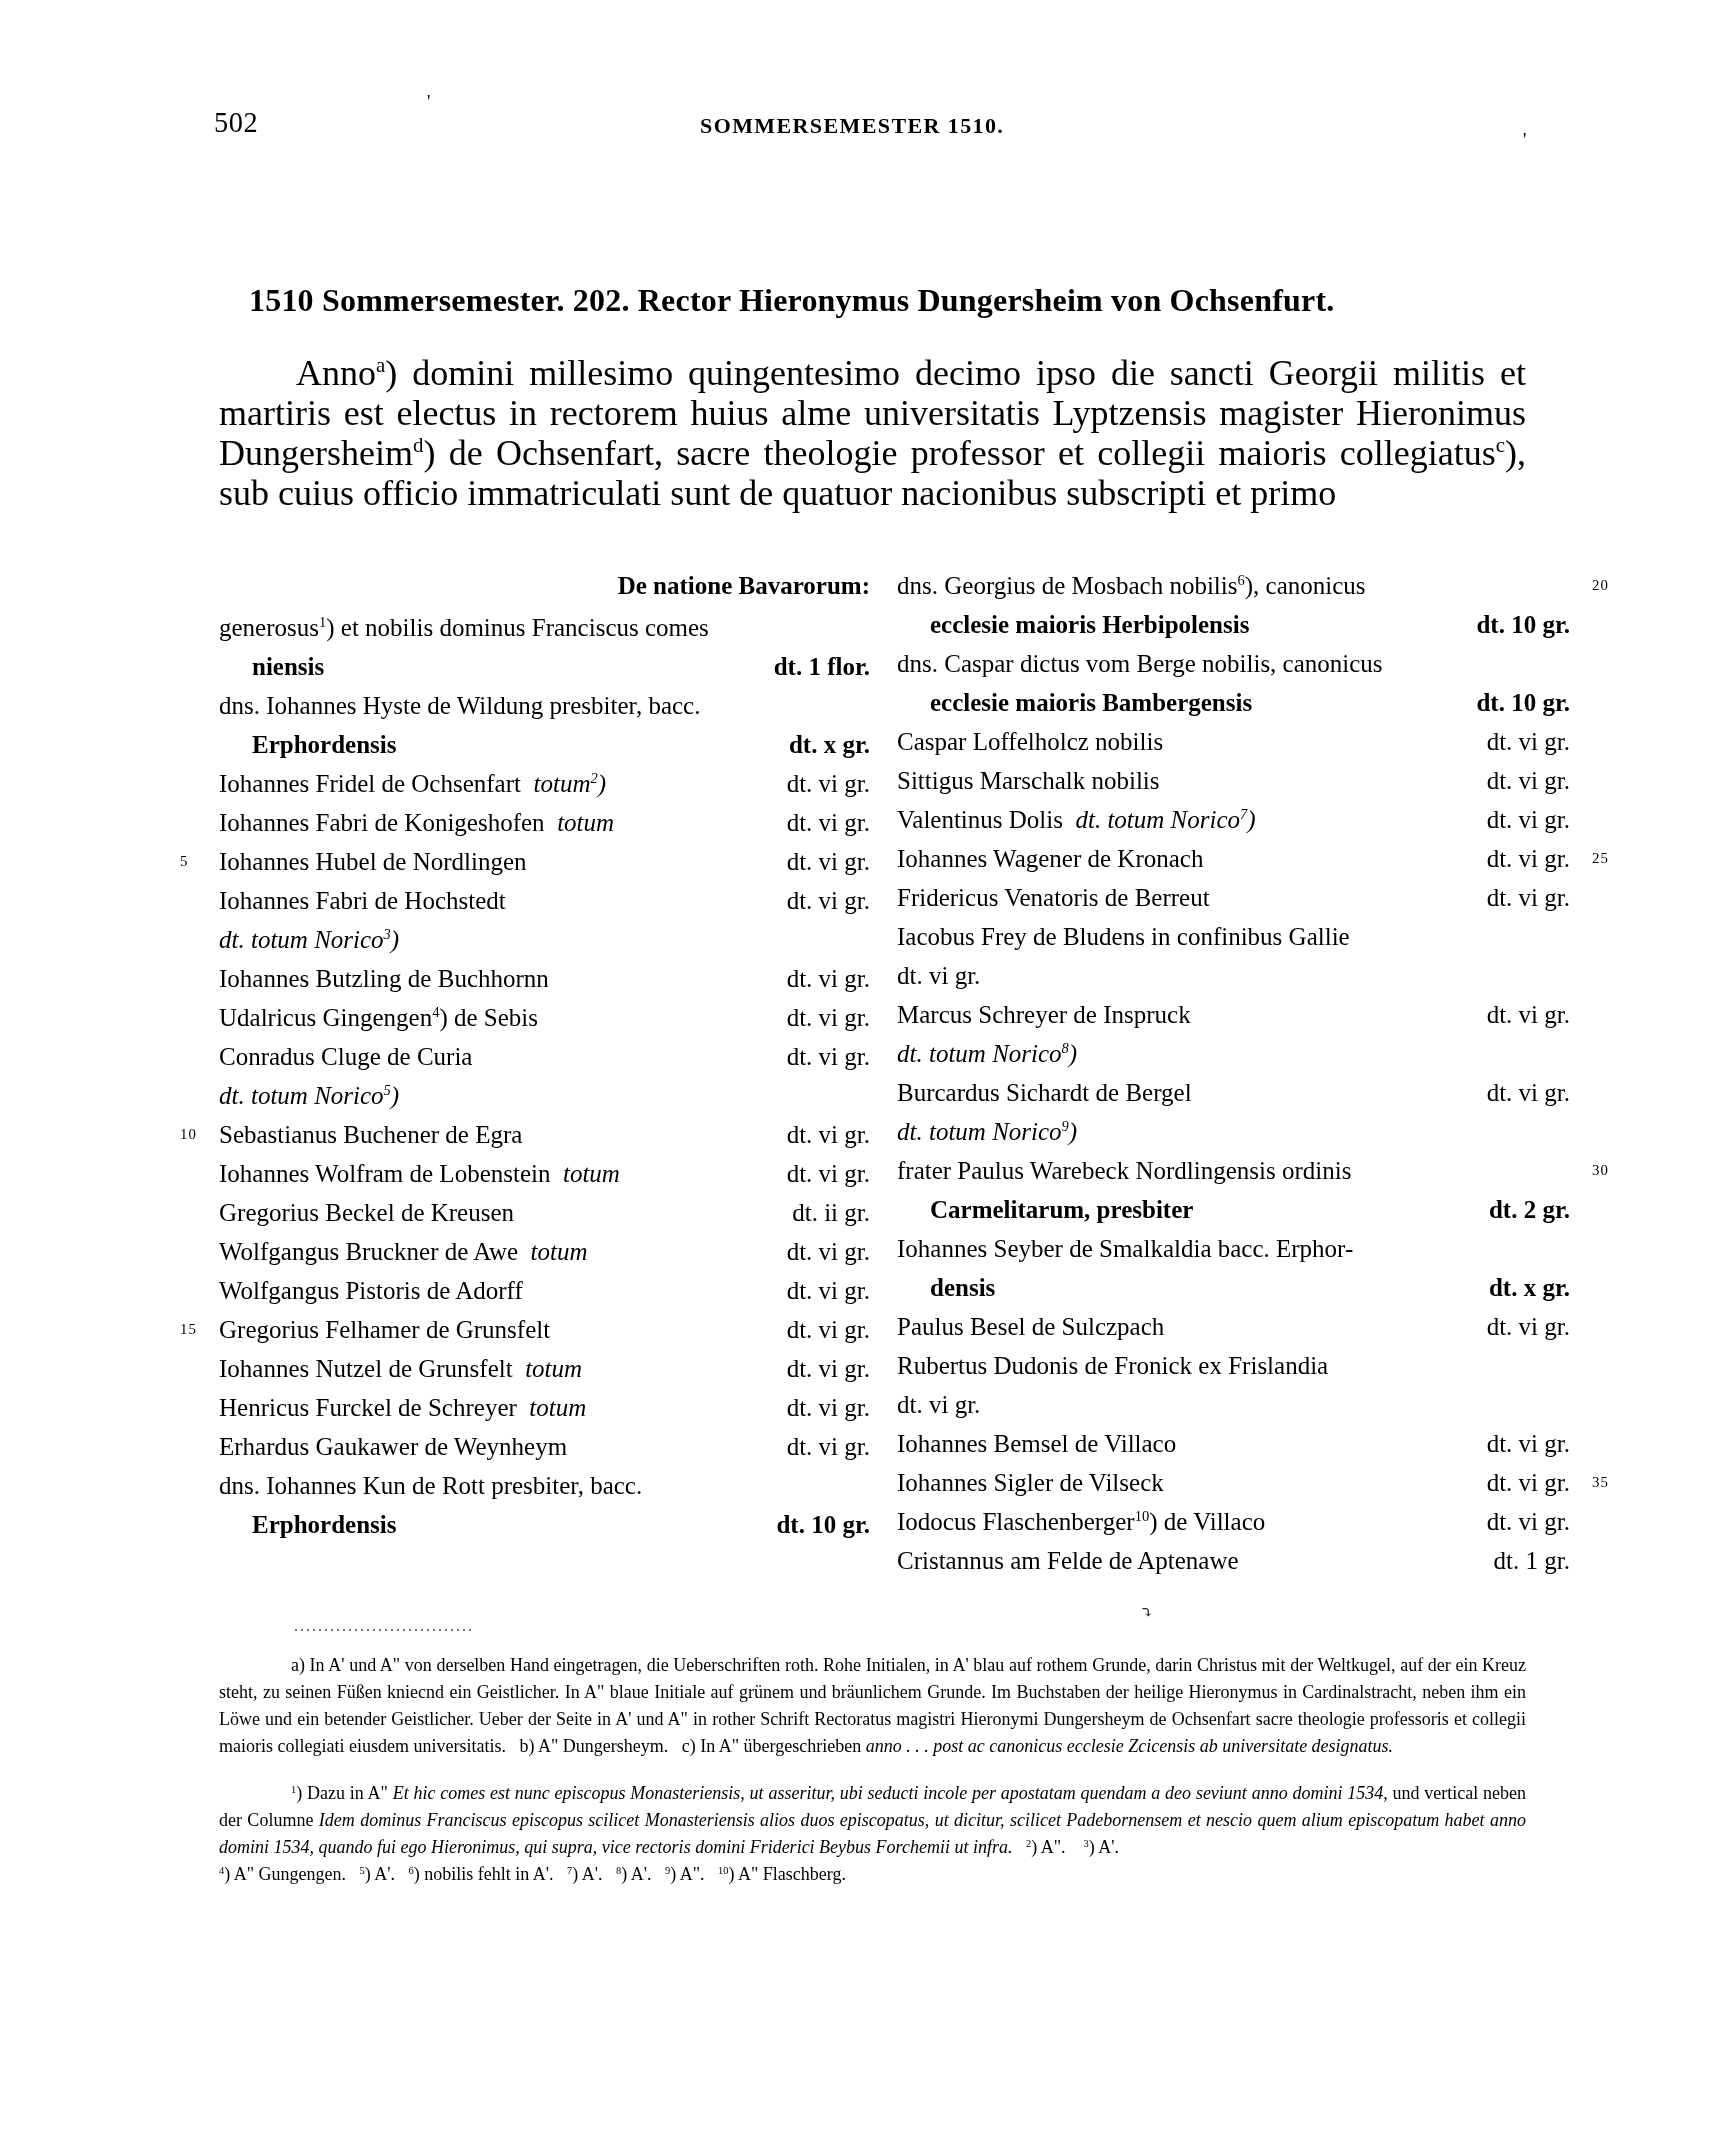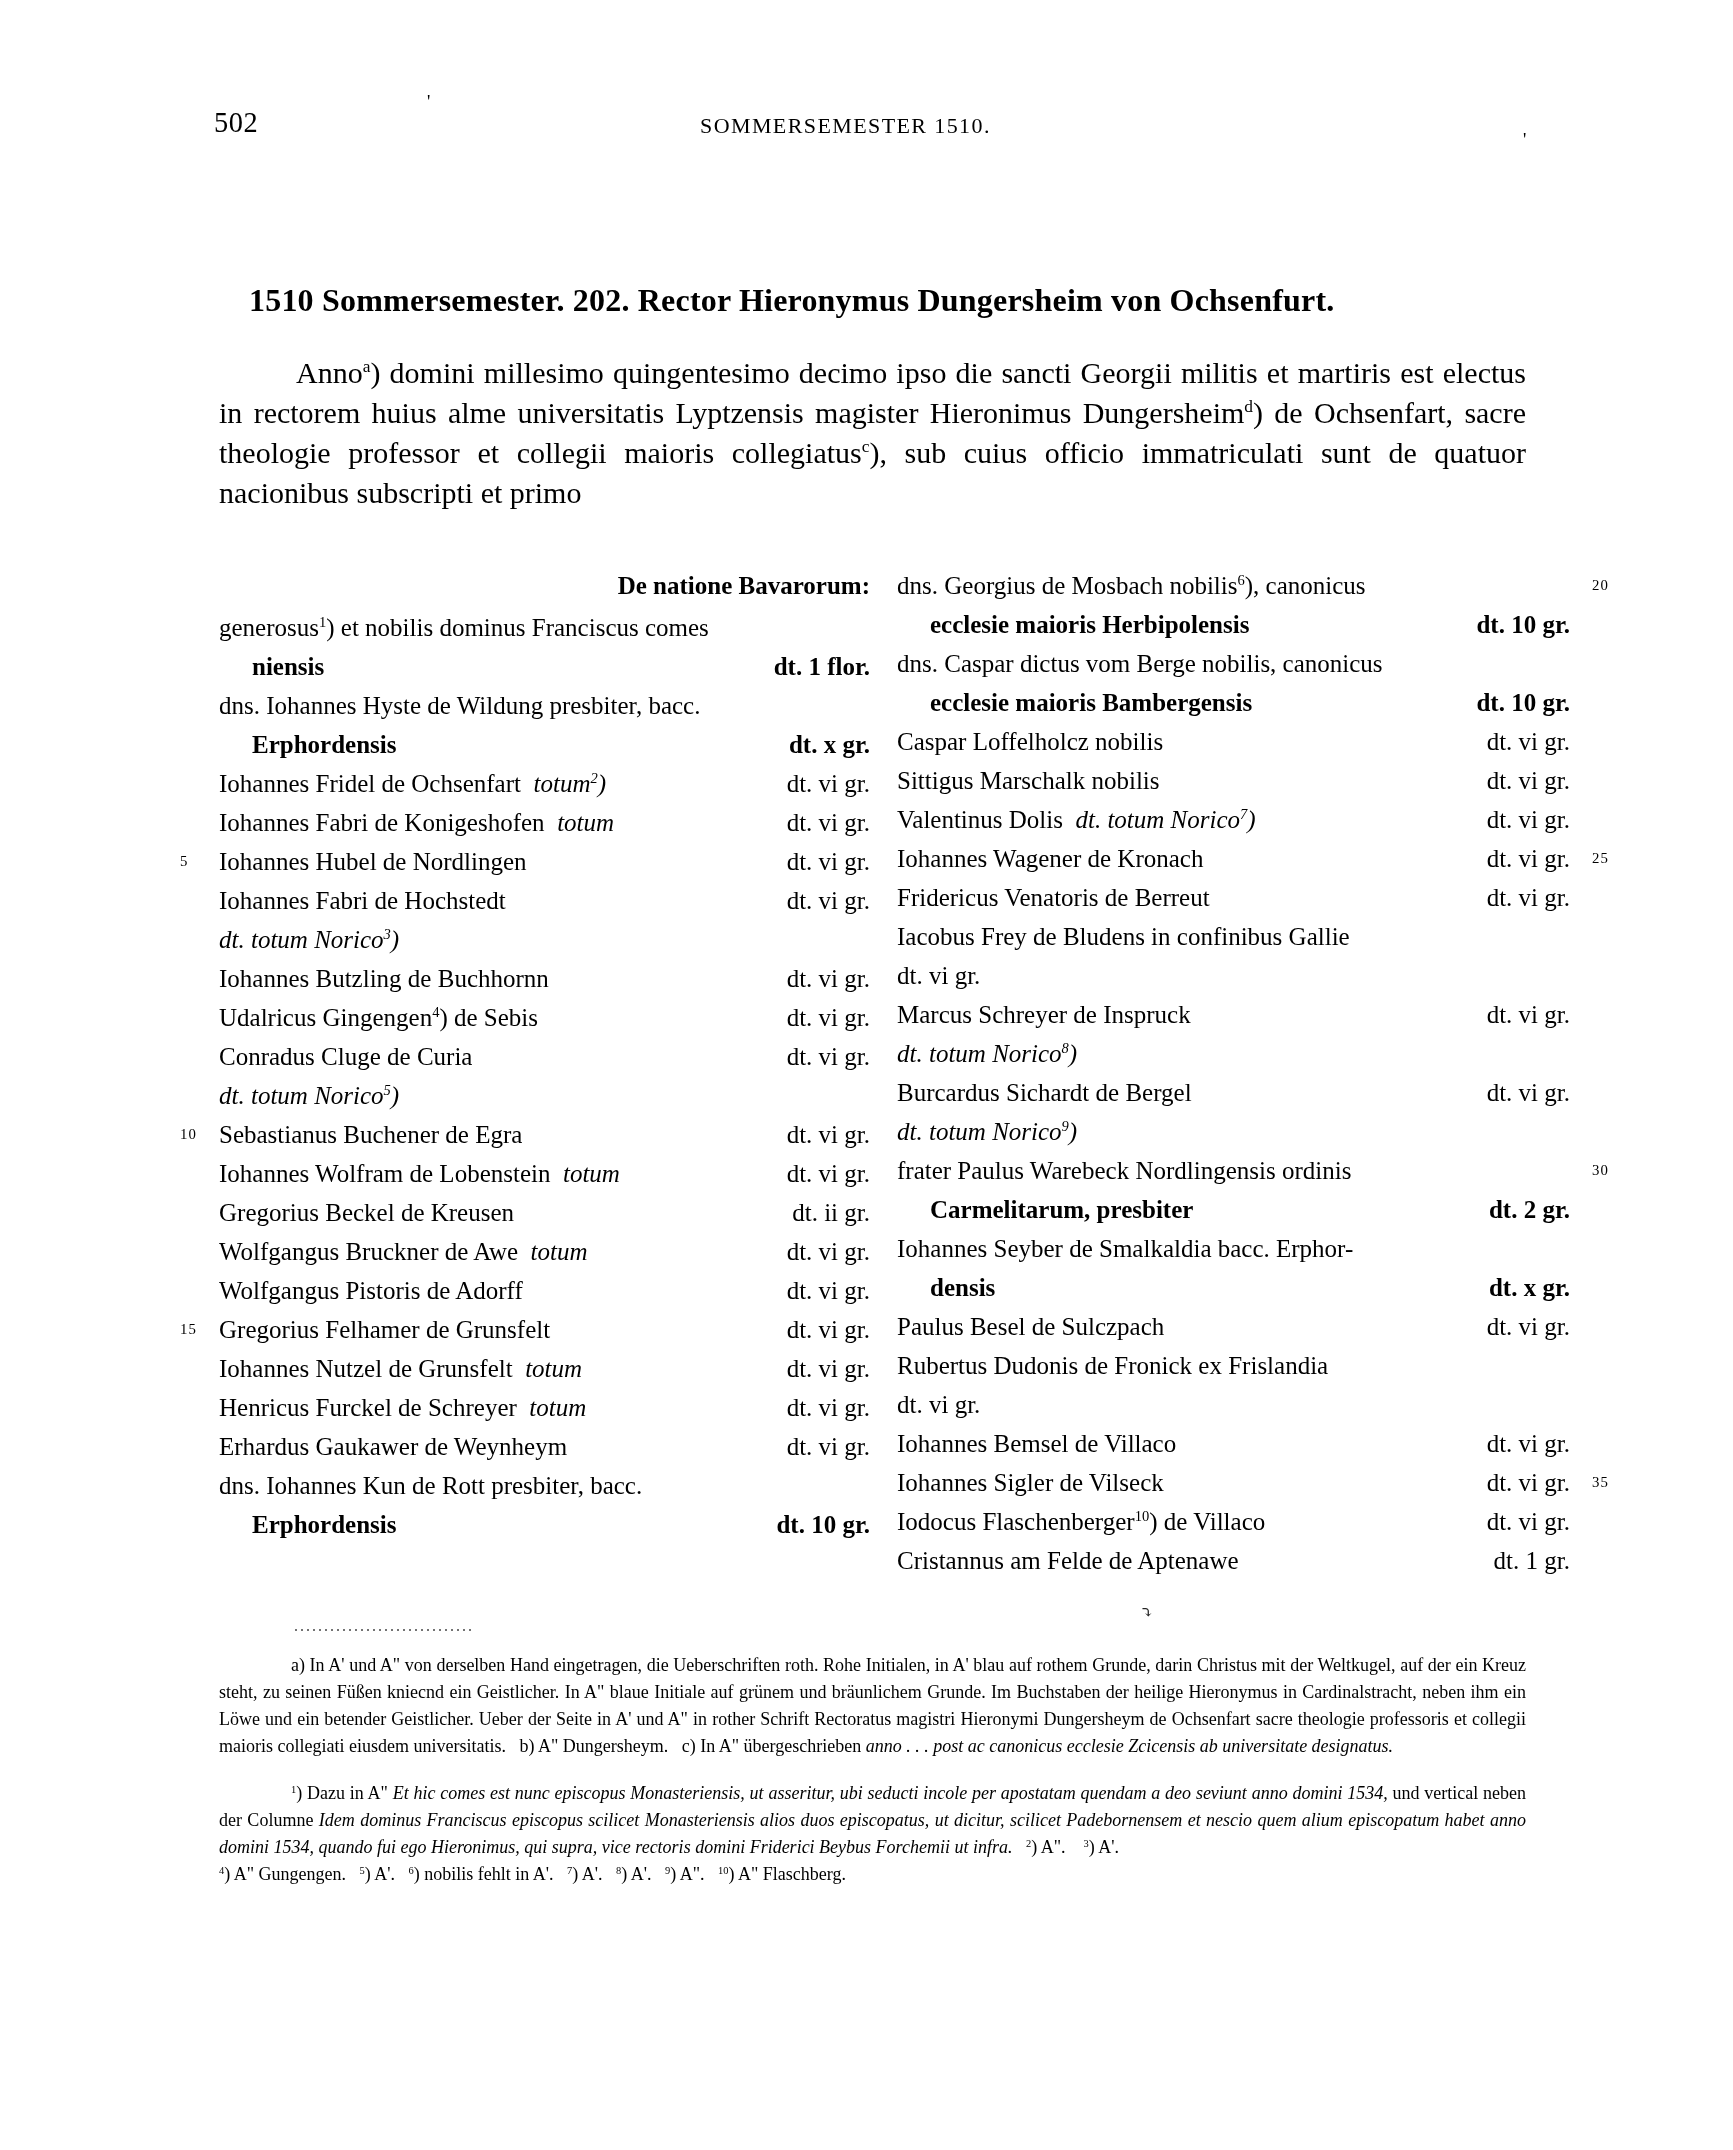--- a/index.html
+++ b/index.html
@@ -17,38 +17,38 @@
     position:absolute; left:0; top:107px; width:1733px;
     height:33px;
   }
   .folio {
     position:absolute; left:214px; top:0;
     font-size:28.4px; letter-spacing:0.5px;
   }
   .runtitle {
     position:absolute; left:700px; top:5.5px;
     font-size:22px; letter-spacing:1.4px;
-    font-weight:400;
+    font-weight:700;
   }
   .tickmark { position:absolute; top:0; font-size:18.6px; line-height:1; }
   .tick-left  { left:427px; top:93px; }
   .tick-right { left:1523px; top:131px; }
 
   
   .sect-title {
     position:absolute; left:249px; top:282px; width:1269px;
     font-size:32px; font-weight:bold;
     letter-spacing:0.2px;
     white-space:nowrap;
   }
 
   
   .intro {
     position:absolute; left:219px; top:353px; width:1307px;
-    font-size:30px; line-height:40px;
+    font-size:36px; line-height:40px;
     text-align:justify;
   }
   .intro-ind { display:inline-block; width:77px; }
 
   
   .colwrap { position:absolute; left:0; top:566px; width:1733px; }
   .col {
     position:absolute; top:0;
     font-size:25px; line-height:39px;
   }

